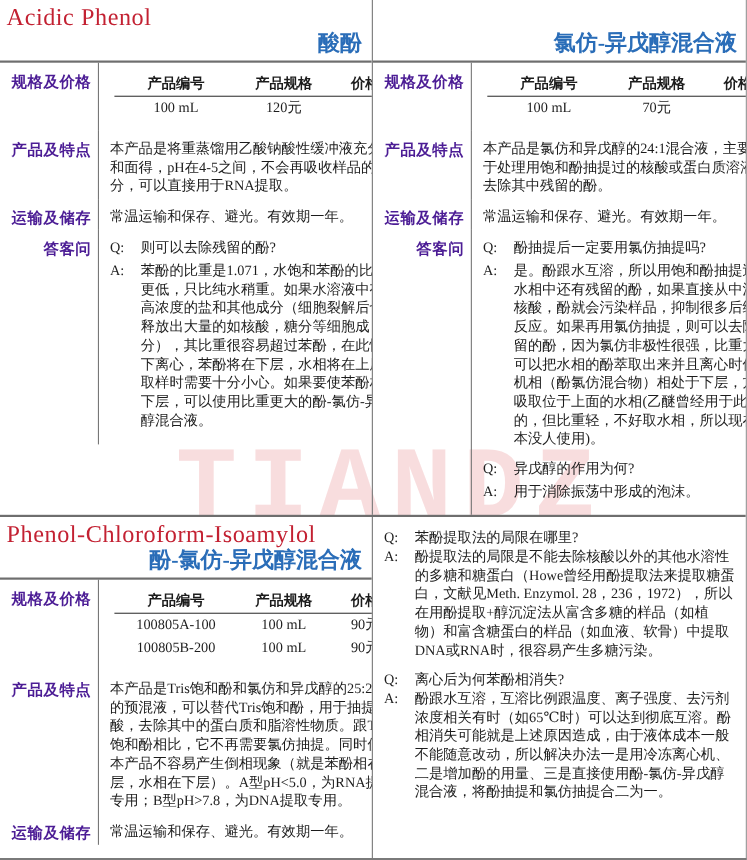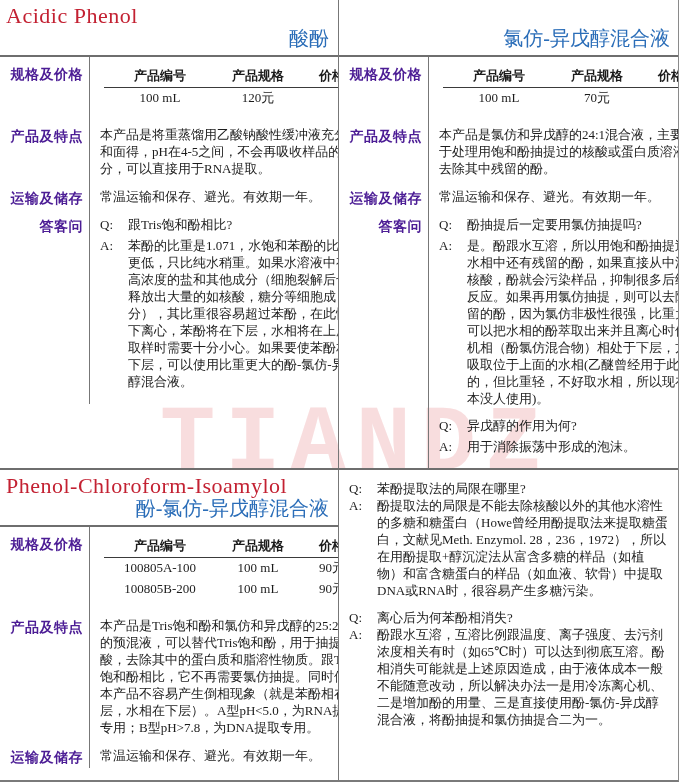--- a/index.html
+++ b/index.html
@@ -29,21 +29,21 @@
 
   .quad-header {
     position:relative; height:57px; box-sizing:border-box;
     border-bottom:2px solid #6e6e6e; padding:2px 8px 0 6px;
   }
   .title-en {
     font-size:22px; color:#c32132; letter-spacing:.5px; line-height:1.1; padding-top:2px;
   }
   .title-zh {
     position:absolute; right:9px; bottom:3px;
-    font-size:20px; font-weight:normal; color:#2a6db8;
+    font-size:20px; font-weight:bold; color:#2a6db8;
   }
   .title-center {
     position:absolute; left:0; right:0; top:50%; transform:translateY(-50%);
     text-align:center; font-size:21px; font-weight:bold; color:#2a6db8;
   }
 
   .quad-body { display:grid; grid-template-columns:90px 1fr; align-content:start; }
   .lbl-cell {
     border-right:1px solid #777;
     text-align:right; padding:9px 6px 0 2px; box-sizing:border-box;
@@ -99,21 +99,21 @@
         <div class="content-cell">本产品是将重蒸馏用乙酸钠酸性缓冲液充分饱和面得，pH在4-5之间，不会再吸收样品的水分，可以直接用于RNA提取。</div>
 
         <div class="lbl-cell">运输及储存</div>
         <div class="content-cell">常温运输和保存、避光。有效期一年。</div>
 
         <div class="lbl-cell">答客问</div>
         <div class="content-cell">
           <div class="qa-pair">
             <div class="qa-line">
               <span class="qa-marker">Q:</span>
-              <div class="qa-text">跟Tris饱和酚相比?</div>
+              <div class="qa-text">则可以去除残留的酚?</div>
             </div>
             <div class="qa-gap"></div>
             <div class="qa-line">
               <span class="qa-marker">A:</span>
               <div class="qa-text">苯酚的比重是1.071，水饱和苯酚的比重更低，只比纯水稍重。如果水溶液中有较高浓度的盐和其他成分（细胞裂解后也会释放出大量的如核酸，糖分等细胞成分），其比重很容易超过苯酚，在此情况下离心，苯酚将在下层，水相将在上层，取样时需要十分小心。如果要使苯酚相在下层，可以使用比重更大的酚-氯仿-异戊醇混合液。</div>
             </div>
           </div>
         </div>
 
       </div>

